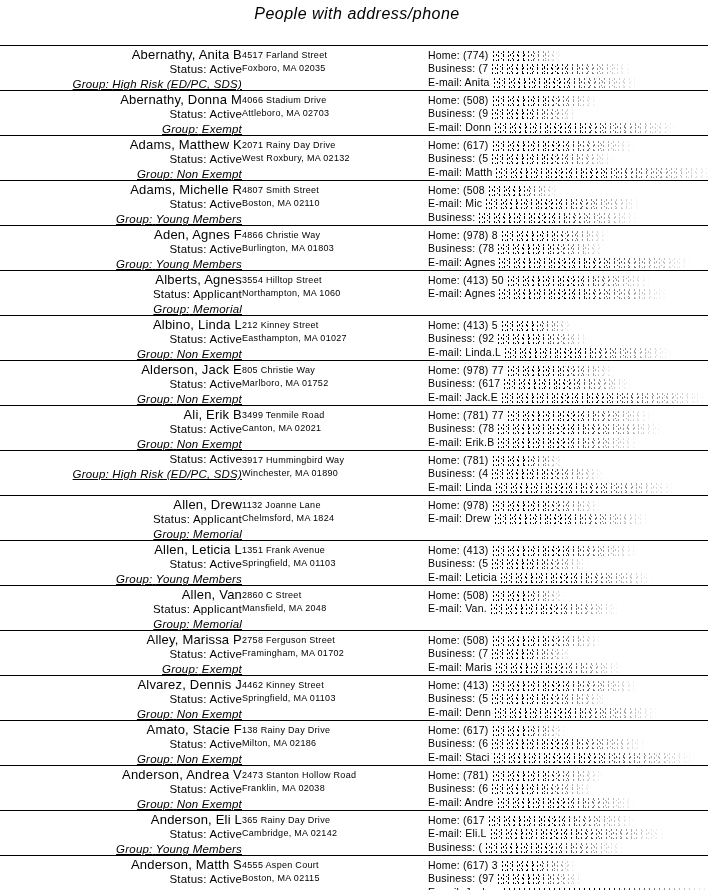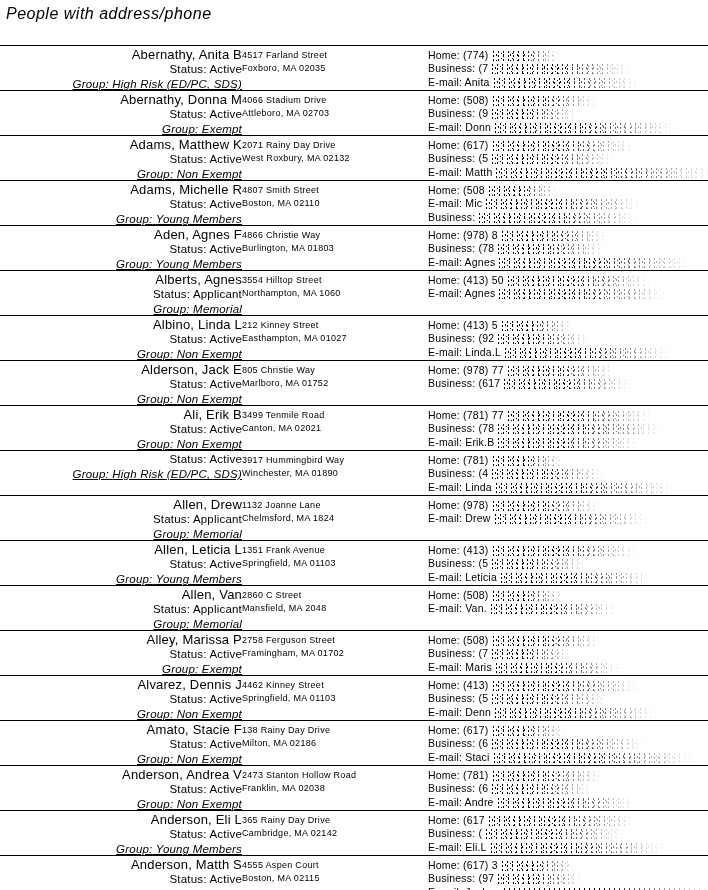--- a/index.html
+++ b/index.html
@@ -11,20 +11,21 @@
     position: relative;
   }
   .header { height: 40px; }
   .title {
     margin: 5px 0 0 6px;
     font-size: 16px;
     font-style: italic;
     font-weight: normal;
     letter-spacing: 0.5px;
     color: #000;
+    text-align: center;
   }
   .table { border-top: 1.5px solid #000; }
   .row {
     box-sizing: border-box;
     height: 45px;
     border-bottom: 1.5px solid #000;
     display: flex;
     align-items: flex-start;
     padding-left: 6px;
     overflow: hidden;
@@ -191,20 +192,21 @@
       <div class="status"><span>Status:</span> <span>Active</span></div>
       <div class="group"><span>Group:</span> <span>Non Exempt</span></div>
     </div>
     <div class="col-addr">
       <div class="addr-line">805 Christie Way</div>
       <div class="addr-line">Marlboro, MA 01752</div>
     </div>
     <div class="col-contact">
         <div class="cline"><span class="cprefix">Home: (978) 77</span><span class="scribble" style="width: 109px;"></span></div>
         <div class="cline"><span class="cprefix">Business: (617</span><span class="scribble" style="width: 130px;"></span></div>
+        <div class="cline"><span class="cprefix">E-mail: Jack.E</span><span class="scribble" style="width: 206px;"></span></div>
       </div>
   </div>
 
   <div class="row">
     <div class="col-left">
       <div class="name">Ali, Erik B</div>
       <div class="status"><span>Status:</span> <span>Active</span></div>
       <div class="group"><span>Group:</span> <span>Non Exempt</span></div>
     </div>
     <div class="col-addr">
@@ -356,22 +358,22 @@
       <div class="name">Anderson, Eli L</div>
       <div class="status"><span>Status:</span> <span>Active</span></div>
       <div class="group"><span>Group:</span> <span>Young Members</span></div>
     </div>
     <div class="col-addr">
       <div class="addr-line">365 Rainy Day Drive</div>
       <div class="addr-line">Cambridge, MA 02142</div>
     </div>
     <div class="col-contact">
         <div class="cline"><span class="cprefix">Home: (617</span><span class="scribble" style="width: 149px;"></span></div>
+        <div class="cline"><span class="cprefix">E-mail: Eli.L</span><span class="scribble" style="width: 176px;"></span></div>
         <div class="cline"><span class="cprefix">Business: (</span><span class="scribble" style="width: 140px;"></span></div>
-        <div class="cline"><span class="cprefix">E-mail: Eli.L</span><span class="scribble" style="width: 176px;"></span></div>
       </div>
   </div>
 
   <div class="row last">
     <div class="col-left">
       <div class="name">Anderson, Matth S</div>
       <div class="status"><span>Status:</span> <span>Active</span></div>
       <div class="group"><span>Group:</span> <span>Exempt</span></div>
     </div>
     <div class="col-addr">

